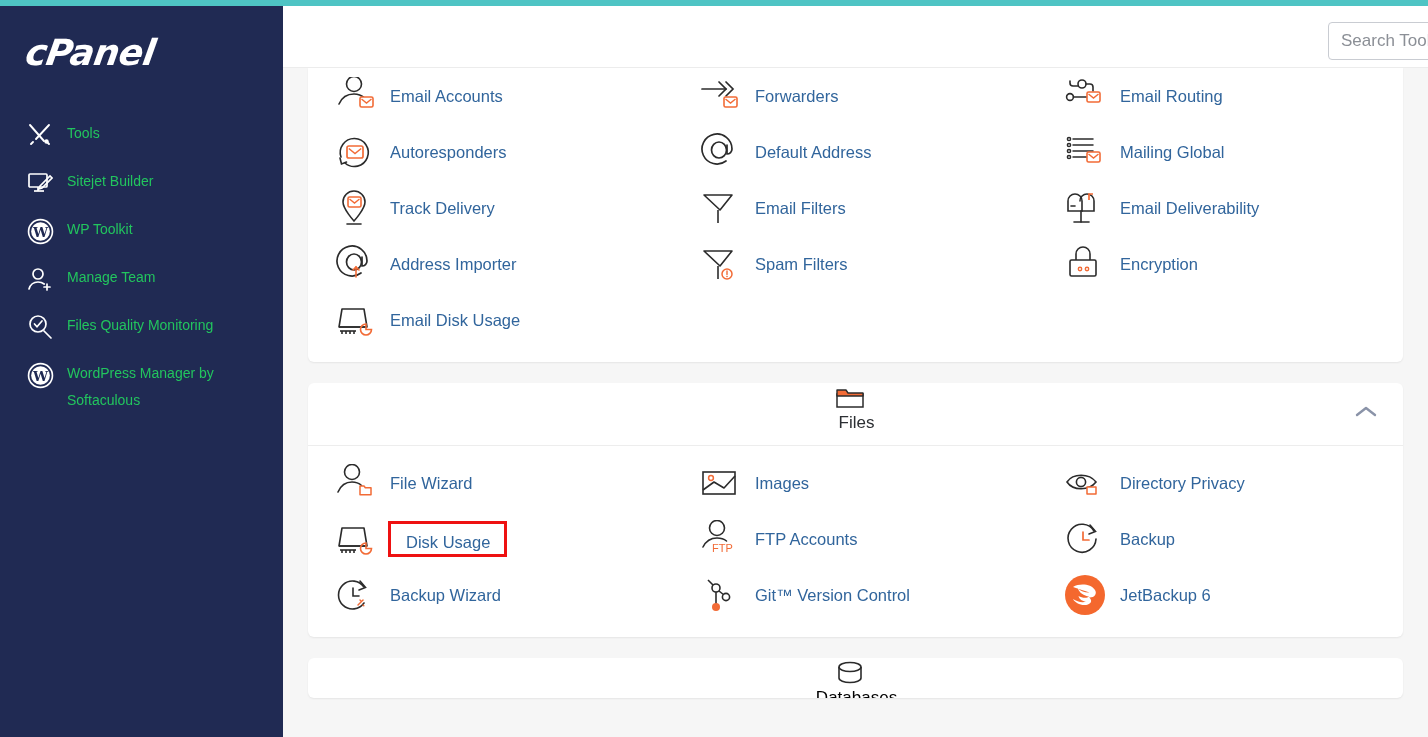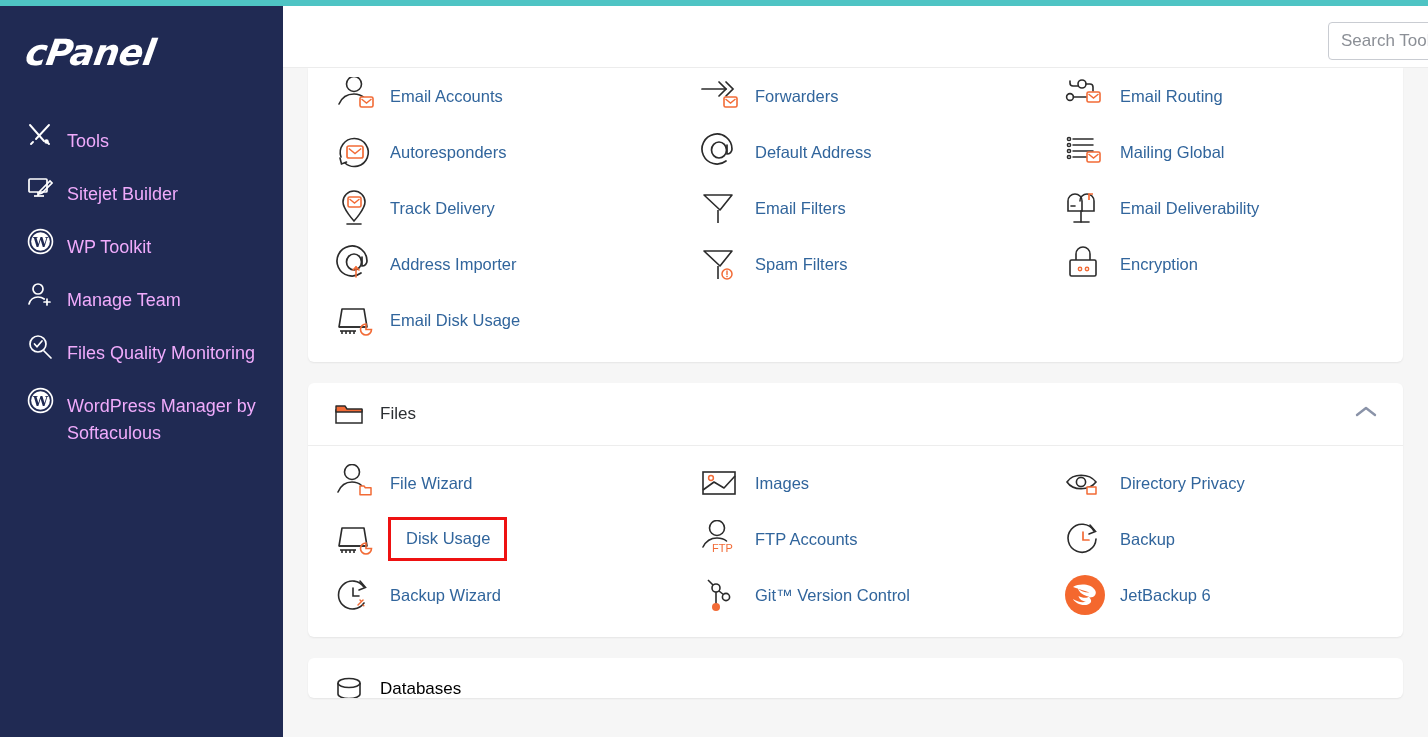--- a/index.html
+++ b/index.html
@@ -42,25 +42,24 @@
     padding: 9px 20px 9px 24px;
     cursor: pointer;
     text-decoration: none;
   }
   .nav-icon {
     width: 32px; min-width: 32px; height: 30px;
     display: flex; align-items: center; justify-content: center;
     margin-right: 11px;
   }
   .nav-label {
-    color: #f0abfc;
-    font-size: 18px;
+    color: #22c55e;
+    font-size: 14px;
     line-height: 27px;
     max-width: 190px;
-    margin-top: 8px;
   }
 
   
   .main {
     position: absolute; top: 6px; left: 283px;
     width: 1145px; height: 731px;
     background: #f6f6f6;
     overflow: hidden;
   }
   .header-band {
@@ -100,20 +99,21 @@
   .card-clipped-top { border-radius: 0 0 6px 6px; }
 
   .card-header {
     display: flex;
     align-items: center;
     height: 63px;
     padding: 0 22px 0 24px;
     border-bottom: 1px solid #ededed;
     cursor: pointer;
     position: relative;
+    flex-direction: column;
   }
   .card-header-icon { width: 34px; height: 30px; margin-right: 14px;
        display:flex; align-items:center; justify-content:center; }
   .card-header-title {
     font-size: 17px;
     color: #2c2f33;
   }
   .chevron {
     position: absolute; right: 26px; top: 50%;
     transform: translateY(-50%);
@@ -139,21 +139,21 @@
     margin-right: 12px;
   }
   .tile-label {
     font-size: 16.5px;
     color: #31659c;
     line-height: 21px;
   }
 
   .tile.highlighted .tile-label {
     border: 3px solid #ee1111;
-    padding: 8px 14px 9px 15px;
+    padding: 8px 14px 1px 15px;
     margin-left: -2px;
   }
 
   
   .card-partial { overflow: hidden; height: 40px; }
 </style>
 </head>
 <body>
 
 <div id="app">

